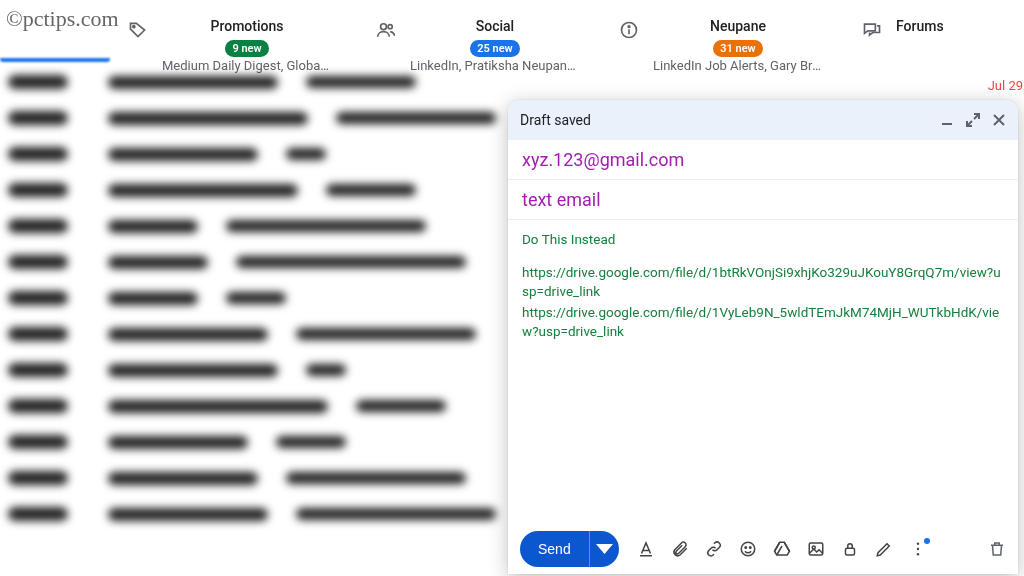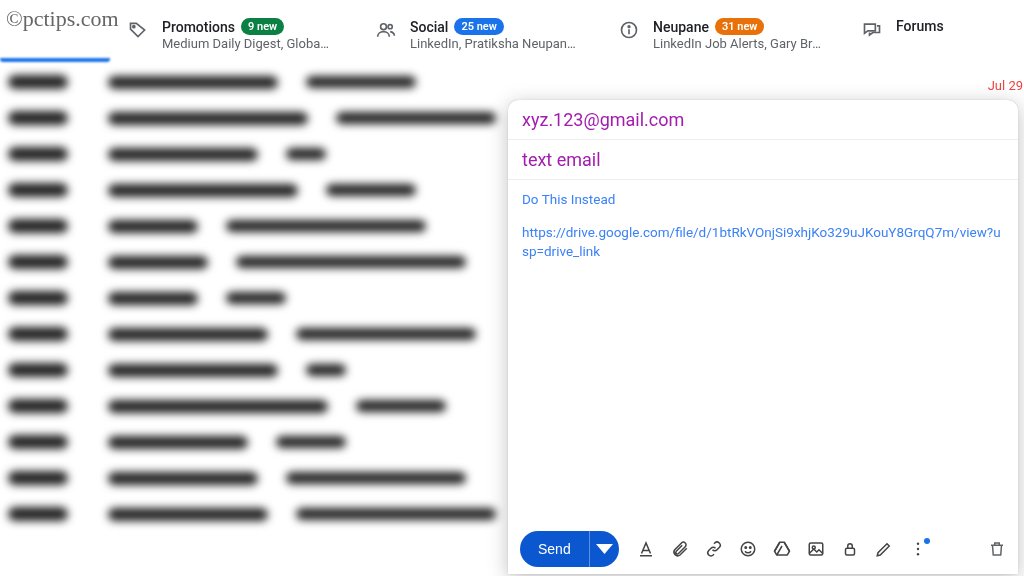--- a/index.html
+++ b/index.html
@@ -45,20 +45,21 @@
     width: 20px;
     height: 20px;
     color: #5f6368;
     flex-shrink: 0;
     margin-top: 2px;
   }
   .tab-title-row {
     display: flex;
     align-items: center;
     gap: 6px;
+    flex-direction: column;
   }
   .tab-title {
     font-size: 14px;
     color: #202124;
     font-weight: 500;
   }
   .badge {
     font-size: 11px;
     color: #fff;
     border-radius: 10px;
@@ -159,21 +160,21 @@
   .compose-field {
     padding: 9px 14px;
     border-bottom: 1px solid #eceff1;
     font-size: 18px;
     color: #a21caf;
   }
   .compose-body {
     flex: 1;
     padding: 10px 14px;
     font-size: 13.5px;
-    color: #3b82f6;
+    color: #15803d;
     line-height: 19px;
     overflow: auto;
   }
   .compose-body p { margin: 0 0 14px 0; word-break: break-all;}
   .compose-toolbar {
     height: 50px;
     display: flex;
     align-items: center;
     padding: 0 12px;
     gap: 8px;
@@ -357,27 +358,48 @@
       <span class="s-b" style="width:180px"></span>
     </div>
   <div class="mail-row">
       <span class="s-av"></span>
       <span class="s-a" style="width:160px"></span>
       <span class="s-b" style="width:200px"></span>
     </div>
 </div>
 
 <div class="compose">
+  <div class="compose-header">
+    <span class="compose-header-title">Draft saved</span>
+    <div class="compose-header-actions">
+      <span class="act">
+        <svg viewBox="0 0 14 14">
+            <rect x="2" y="10" width="10" height="2" fill="#5f6368"></rect>
+          </svg>
+      </span>
+      <span class="act">
+        <svg viewBox="0 0 14 14" stroke="#5f6368" stroke-width="2" fill="none">
+            <path d="M8 1h5v5M13 1l-5 5M6 13H1V8M1 13l5-5"></path>
+          </svg>
+      </span>
+      <span class="act">
+        <svg viewBox="0 0 14 14" stroke="#5f6368" stroke-width="2">
+            <path d="M2 2l10 10M12 2L2 12"></path>
+          </svg>
+      </span>
+    </div>
+  </div>
 
   <div class="compose-field">xyz.123@gmail.com</div>
   <div class="compose-field">text email</div>
 
   <div class="compose-body">
     <p>Do This Instead</p>
     <p>https://drive.google.com/file/d/1btRkVOnjSi9xhjKo329uJKouY8GrqQ7m/view?usp=drive_link</p>
+    <p style="margin-top:-12px">https://drive.google.com/file/d/1VyLeb9N_5wldTEmJkM74MjH_WUTkbHdK/view?usp=drive_link</p>
   </div>
 
   <div class="compose-toolbar">
     <div class="send-split">
       <button class="send-btn">Send</button>
       <button class="send-more">
         <svg viewBox="0 0 10 6" width="10" height="6">
             <path d="M0 0l5 6 5-6z" fill="#fff"></path>
           </svg>
       </button>

